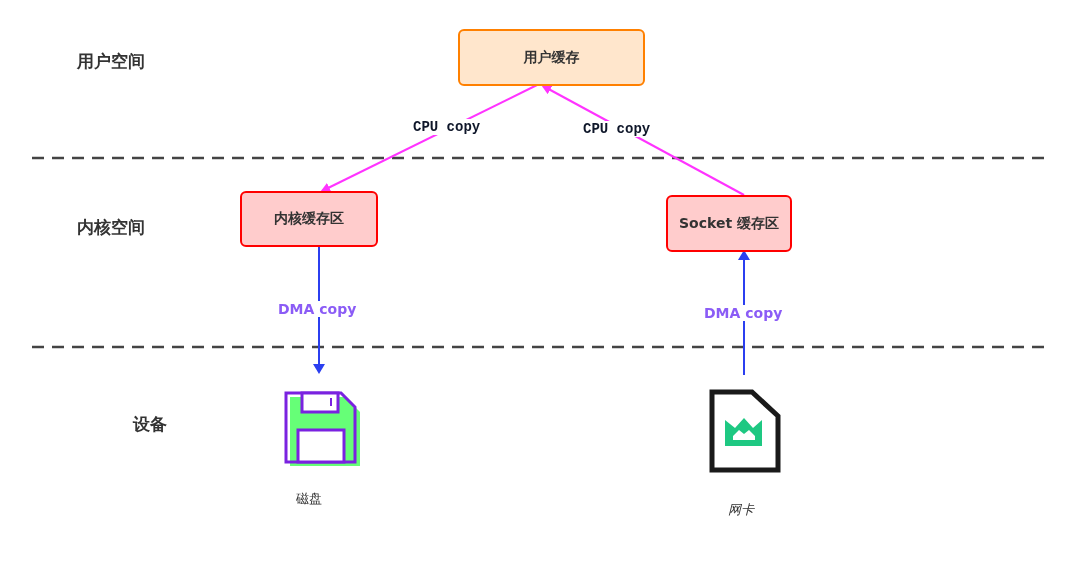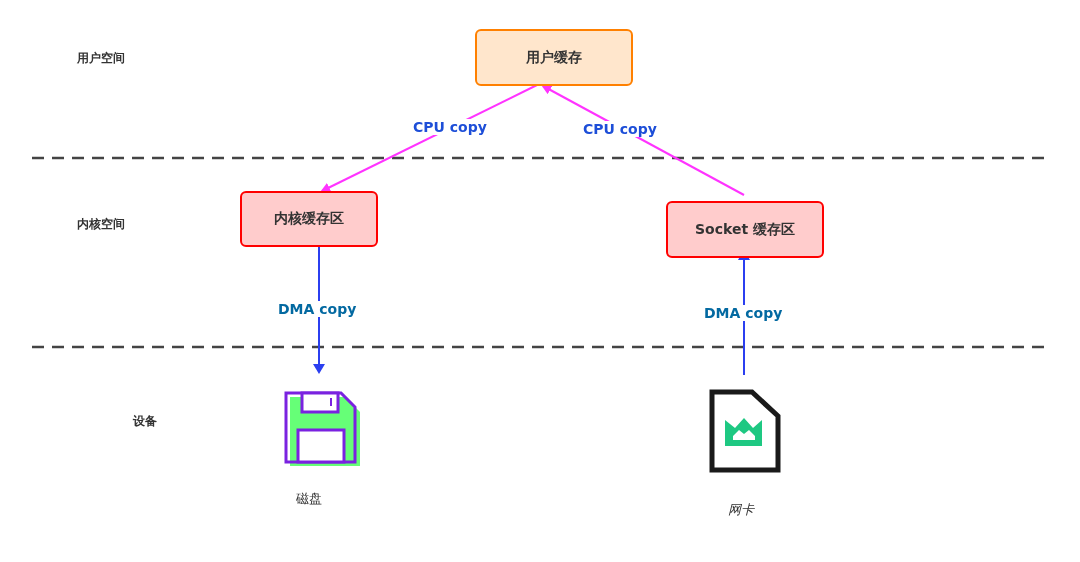--- a/index.html
+++ b/index.html
@@ -1,26 +1,26 @@
 <!DOCTYPE html>
 <html><head>
 <meta charset="utf-8">
 <style>
   html, body { margin:0; padding:0; background:#ffffff; }
   body { width:1080px; height:562px; position:relative; overflow:hidden;
          font-family:"DejaVu Sans","Liberation Sans",sans-serif; }
   svg.canvas { position:absolute; left:0; top:0; }
-  .lbl { position:absolute; font-weight:bold; font-size:12px; color:#333333; white-space:nowrap; }
+  .lbl { position:absolute; font-weight:bold; font-size:17px; color:#333333; white-space:nowrap; }
   .box { position:absolute; box-sizing:border-box; border-radius:6px; display:flex;
          align-items:center; justify-content:center; font-weight:bold; font-size:14px; color:#333333; }
   .box-user { background:#ffe6cc; border:2px solid #ff8000; }
   .box-kernel { background:#ffcccc; border:2px solid #ff0000; }
   .edge-lbl { position:absolute; font-weight:bold; font-size:14px; background:#ffffff; white-space:nowrap; padding:0 1px; }
-  .cpu { color:#1d4ed8; }
-  .dma { color:#0369a1; }
+  .cpu { color:#0f172a;font-family:Liberation Mono, monospace; }
+  .dma { color:#8b5cf6; }
   .dev-lbl { position:absolute; font-size:13px; color:#333333; white-space:nowrap; }
 </style>
 </head>
 <body>
 
 <svg class="canvas" width="1080" height="562">
   <defs>
     <marker id="mag" markerWidth="10" markerHeight="10" refX="8" refY="5" orient="auto" markerUnits="userSpaceOnUse">
       <path d="M0,0 L10,5 L0,10 z" fill="#ff33ff"></path>
     </marker>
@@ -52,27 +52,27 @@
     <path d="M712,392 L752,392 L778,416 L778,470 L712,470 Z" fill="#ffffff" stroke="#1a1a1a" stroke-width="5"></path>
     <path d="M725,420 L735,428 L744,418 L753,428 L762,420 L762,446 L725,446 Z" fill="#1ec882"></path>
     <path d="M733,436 L739,430 L744,434 L749,430 L755,436 L755,440 L733,440 Z" fill="#ffffff"></path>
   </g>
 </svg>
 
 <div class="lbl" style="left:77px;top:50px;">用户空间</div>
 <div class="lbl" style="left:77px;top:216px;text-align:right;">内核空间</div>
 <div class="lbl" style="left:85px;top:413px;margin-left:48px;">设备</div>
 
-<div class="box box-user" style="left:458px;top:29px;width:158px;height:57px;margin-left:17px;">
+<div class="box box-user" style="left:458px;top:29px;width:187px;height:57px;">
   <span>用户缓存</span>
 </div>
 <div class="box box-kernel" style="left:240px;top:191px;width:138px;height:56px;">
   <span>内核缓存区</span>
 </div>
-<div class="box box-kernel" style="left:666px;top:195px;width:158px;height:57px;margin-top:6px;">
+<div class="box box-kernel" style="left:666px;top:195px;width:126px;height:57px;">
   <span>Socket 缓存区</span>
 </div>
 
 <div class="edge-lbl cpu" style="left:412px;top:119px;">CPU copy</div>
 <div class="edge-lbl cpu" style="left:582px;top:121px;">CPU copy</div>
 <div class="edge-lbl dma" style="left:277px;top:301px;">DMA copy</div>
 <div class="edge-lbl dma" style="left:703px;top:305px;">DMA copy</div>
 
 <div class="dev-lbl" style="left:296px;top:490px;">磁盘</div>
 <div class="dev-lbl" style="left:728px;top:501px;font-style:italic;">网卡</div>

